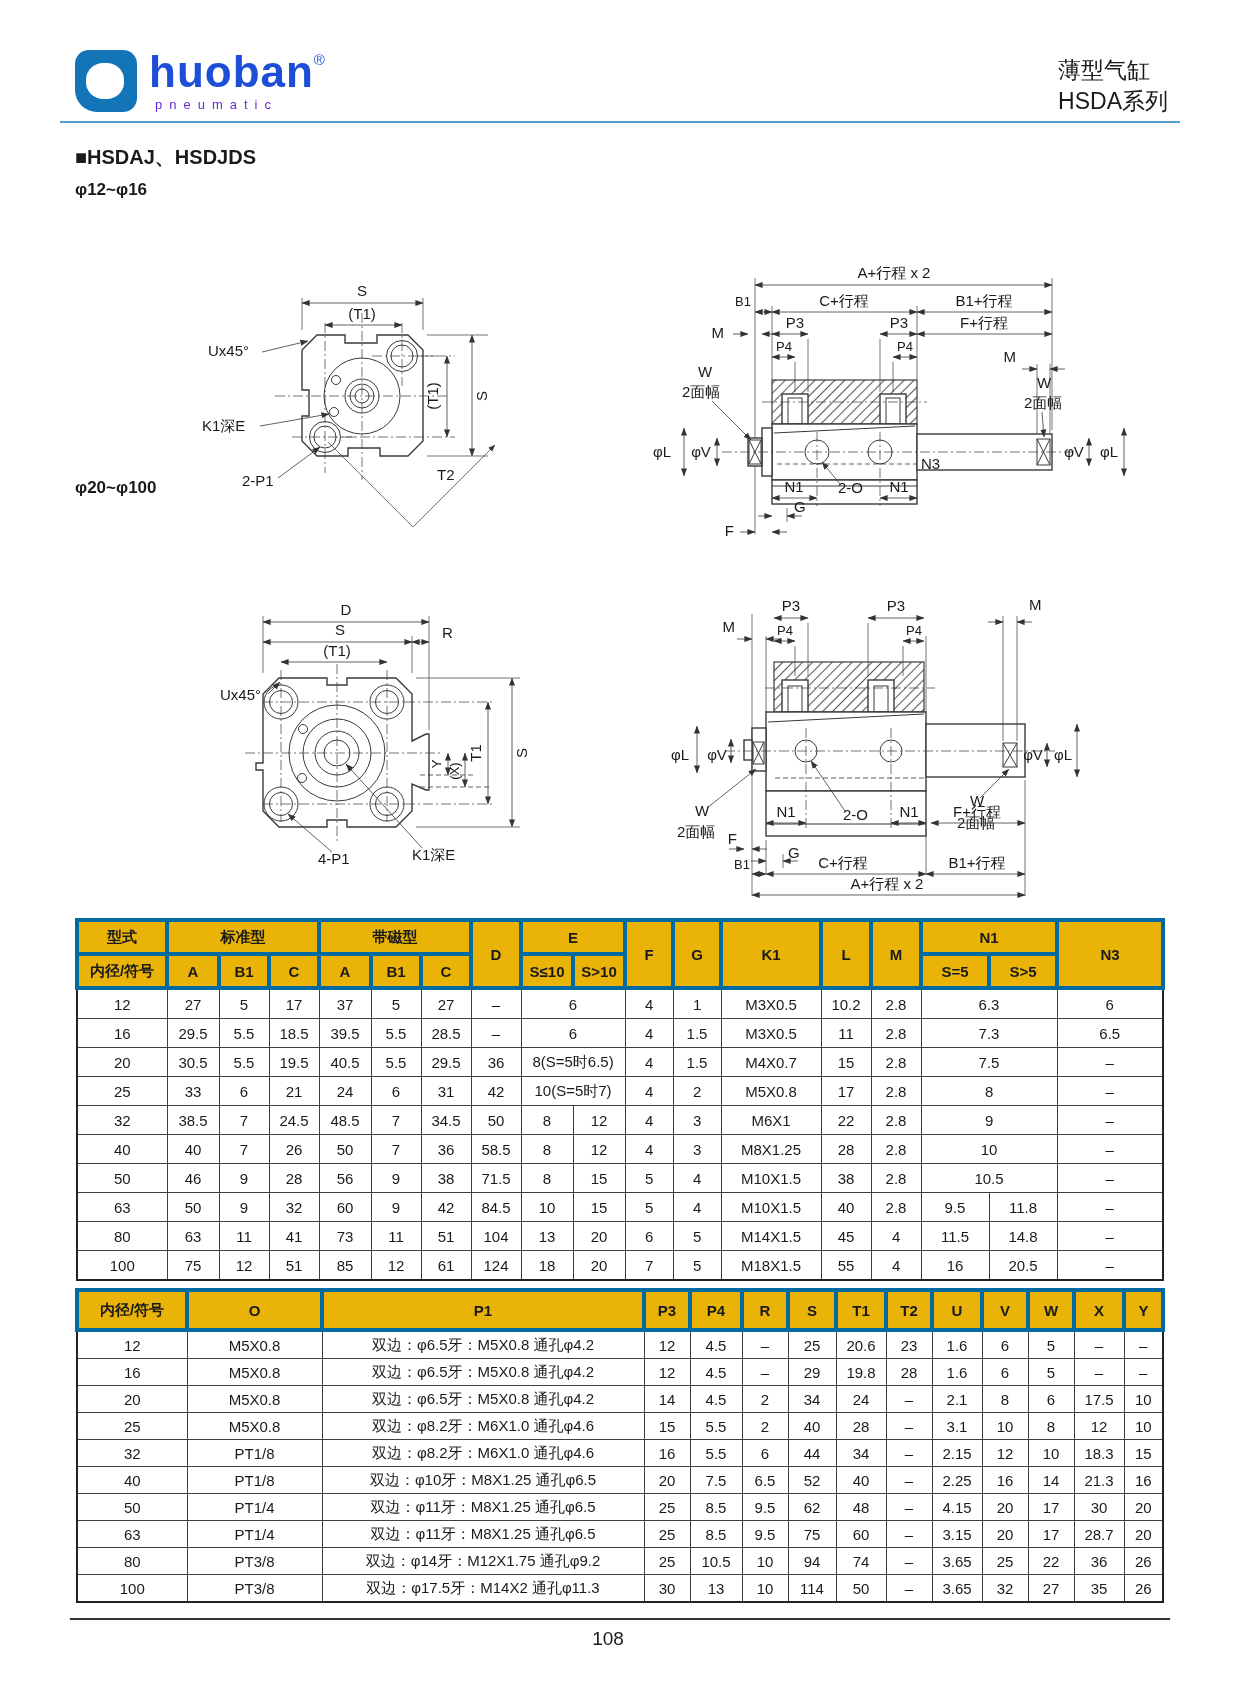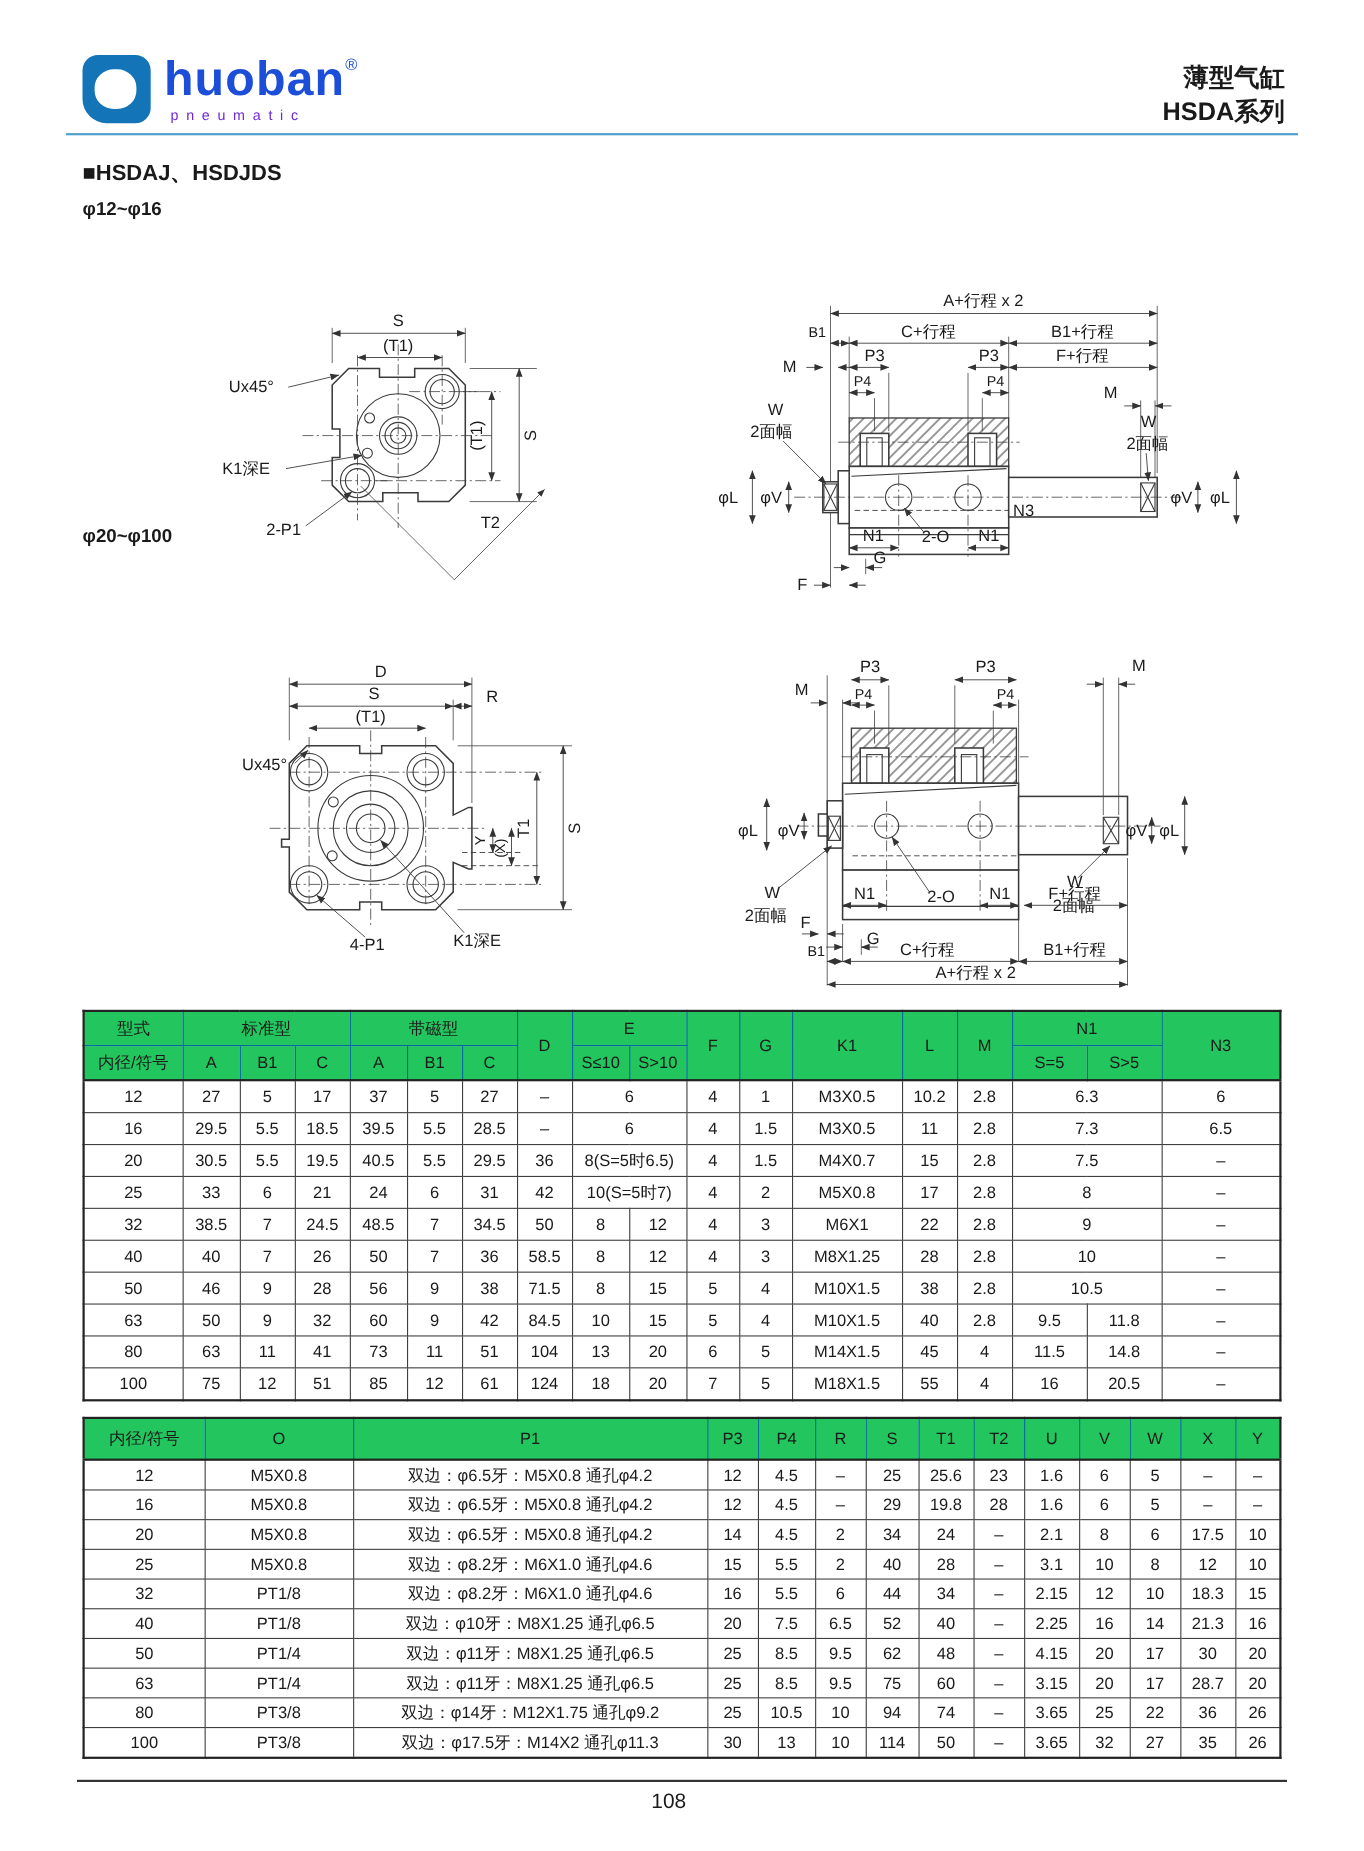--- a/index.html
+++ b/index.html
@@ -6,40 +6,40 @@
   .page{position:relative;width:1240px;height:1683px;background:#fff;margin:0 auto;
         font-family:"Liberation Sans","DejaVu Sans",sans-serif;color:#1a1a1a;overflow:hidden;}
   
   .logo{position:absolute;left:75px;top:50px;display:flex;align-items:flex-start;}
   .logo-icon{width:62px;height:62px;background:#1474b8;border-radius:14px 14px 14px 22px;position:relative;}
   .logo-hole{position:absolute;left:11px;top:13px;width:38px;height:36px;background:#fff;border-radius:46%;}
   .logo-text{margin-left:12px;}
   .logo-word{font-size:44px;font-weight:bold;color:#1d4ed8;letter-spacing:1px;line-height:1;}
   .logo-word sup{font-size:15px;font-weight:normal;vertical-align:22px;}
   .logo-sub{font-size:13px;color:#6d28d9;letter-spacing:7px;margin-top:3px;margin-left:6px;}
-  .doc-title{position:absolute;right:72px;top:55px;text-align:right;font-weight:bold;font-size:23px;line-height:1.35;}
+  .doc-title{position:absolute;right:72px;top:55px;font-weight:normal;font-size:23px;line-height:1.35;}
   .head-rule{position:absolute;left:60px;top:121px;width:1120px;height:2px;background:#4f9fcc;}
   
   .sec-head{position:absolute;left:75px;top:144px;font-size:20px;font-weight:bold;}
   .range1{position:absolute;left:75px;top:180px;font-size:17px;font-weight:bold;}
   .range2{position:absolute;left:75px;top:478px;font-size:17px;font-weight:bold;}
   .dwg{position:absolute;}
   svg .ol{stroke:#3a3a3a;stroke-width:1.4;fill:#fff;}
   svg .op{stroke:#3a3a3a;stroke-width:1.4;fill:none;}
   svg .o2{stroke:#3a3a3a;stroke-width:1;fill:none;}
   svg .dim{stroke:#3a3a3a;stroke-width:.8;fill:none;}
   svg .ext{stroke:#3a3a3a;stroke-width:.7;fill:none;}
   svg .cen{stroke:#3a3a3a;stroke-width:.7;fill:none;stroke-dasharray:10 3 2 3;}
   svg .dsh{stroke:#3a3a3a;stroke-width:.8;fill:none;stroke-dasharray:5 3;}
   svg text{font-family:"Liberation Sans","DejaVu Sans",sans-serif;font-size:15px;fill:#1a1a1a;}
   svg text.sm{font-size:13px;}
   
   .dtable{border-collapse:collapse;table-layout:fixed;width:1090px;font-size:15px;text-align:center;
           position:absolute;left:75px;border:2px solid #222;}
-  .dtable th{background:#22c55e;font-weight:normal;border:1px solid #0369a1;padding:0;}
+  .dtable th{background:#eab308;font-weight:bold;border:4px solid #0369a1;padding:0;}
   .dtable td{border:1px solid #3f3f3f;padding:0;vertical-align:middle;}
   #table1{top:918px;}
   #table1 thead th{height:30px;}
   #table1 tbody td{height:28px;}
   #table2{top:1288px;}
   #table2 thead th{height:36px;}
   #table2 tbody td{height:26px;}
   .dtable thead{border-bottom:2px solid #222;}
   
   .foot-rule{position:absolute;left:70px;top:1618px;width:1100px;height:2px;background:#333;}
@@ -641,21 +641,21 @@
     </thead>
     <tbody id="t2body">
         <tr>
           <td>12</td>
           <td>M5X0.8</td>
           <td>双边：φ6.5牙：M5X0.8 通孔φ4.2</td>
           <td>12</td>
           <td>4.5</td>
           <td>–</td>
           <td>25</td>
-          <td>25.6</td>
+          <td>20.6</td>
           <td>23</td>
           <td>1.6</td>
           <td>6</td>
           <td>5</td>
           <td>–</td>
           <td>–</td>
         </tr>
         <tr>
           <td>16</td>
           <td>M5X0.8</td>

